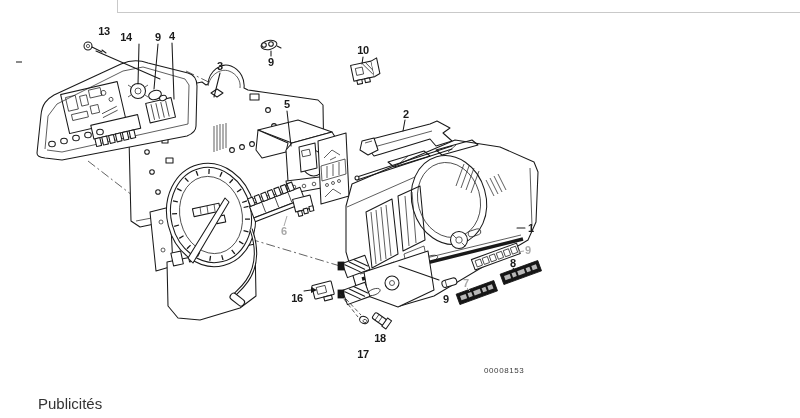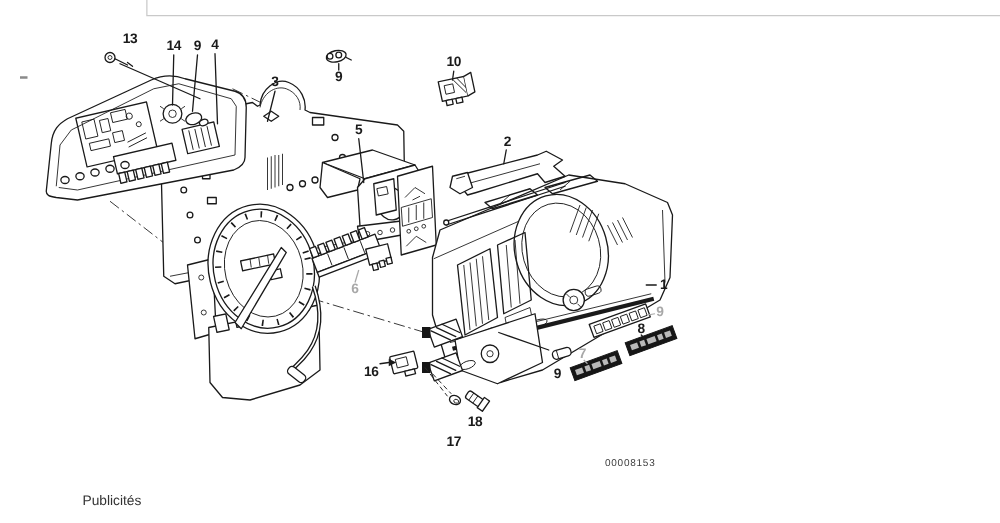--- a/index.html
+++ b/index.html
@@ -8,21 +8,21 @@
   .ad-frame{position:absolute;left:117px;top:-3px;width:690px;height:14px;
             border:1px solid #c9c9c9;background:#fff;}
   .tiny-dash{position:absolute;left:16px;top:61px;width:6px;height:2px;background:#8a8a8a;}
   .diagram-svg{position:absolute;left:0;top:0;}
   .labels-layer{position:absolute;left:0;top:0;width:800px;height:352px;pointer-events:none;}
   .part-label{position:absolute;transform:translate(-50%,-50%);
               font-weight:bold;font-size:11px;color:#1b1b1b;letter-spacing:-0.3px;}
   .part-label.muted{color:#a8a8a8;}
   .diagram-code{position:absolute;left:484px;top:366px;font-size:8px;color:#3c3c3c;
                 letter-spacing:0.6px;}
-  .footer-text{position:absolute;left:38px;top:395px;font-size:11px;color:#333;margin-left:28px;}
+  .footer-text{position:absolute;left:38px;top:395px;font-size:15px;color:#333;}
   
   svg .ln{stroke:#1a1a1a;fill:none;stroke-width:1.05;stroke-linejoin:round;stroke-linecap:round;}
   svg .fw{stroke:#1a1a1a;fill:#fff;stroke-width:1.05;stroke-linejoin:round;}
   svg .fd{fill:#161616;stroke:#161616;stroke-width:0.8;}
   svg .gl{fill:#b9b9b9;stroke:none;}
   svg .mut{stroke:#a8a8a8;fill:none;stroke-width:1;}
   svg .thn{stroke:#1a1a1a;fill:none;stroke-width:0.7;}
   svg .thk{stroke:#1a1a1a;fill:none;stroke-width:3.4;}
   svg .dd{stroke:#3a3a3a;fill:none;stroke-width:0.8;stroke-dasharray:9 3 2 3;}
   svg .dsh{stroke:#2a2a2a;fill:none;stroke-width:0.8;stroke-dasharray:4 2.5;}
@@ -361,21 +361,21 @@
       <line class="dsh" x1="346" y1="299" x2="361" y2="315"></line>
       <line class="dsh" x1="340" y1="294" x2="358" y2="317"></line>
       <line class="mut" x1="284" y1="226" x2="287" y2="216"></line>
       <line class="mut" x1="518" y1="252" x2="524" y2="251"></line>
       <line class="mut" x1="467" y1="288" x2="470" y2="291"></line>
     </g>
   </svg>
 
   <div class="labels-layer">
       <span class="part-label" style="left: 104px; top: 31px;">13</span>
-      <span class="part-label" style="left: 139px; top: 37px; text-align: center;">14</span>
+      <span class="part-label" style="left: 126px; top: 37px; text-align: center;">14</span>
       <span class="part-label" style="left: 158px; top: 37px;">9</span>
       <span class="part-label" style="left: 172px; top: 36px;">4</span>
       <span class="part-label" style="left: 220px; top: 66px;">3</span>
       <span class="part-label" style="left: 271px; top: 62px;">9</span>
       <span class="part-label" style="left: 363px; top: 50px;">10</span>
       <span class="part-label" style="left: 287px; top: 104px;">5</span>
       <span class="part-label" style="left: 406px; top: 114px;">2</span>
       <span class="part-label" style="left: 531px; top: 228px;">1</span>
       <span class="part-label muted" style="left: 528px; top: 250px;">9</span>
       <span class="part-label" style="left: 513px; top: 263px;">8</span>

